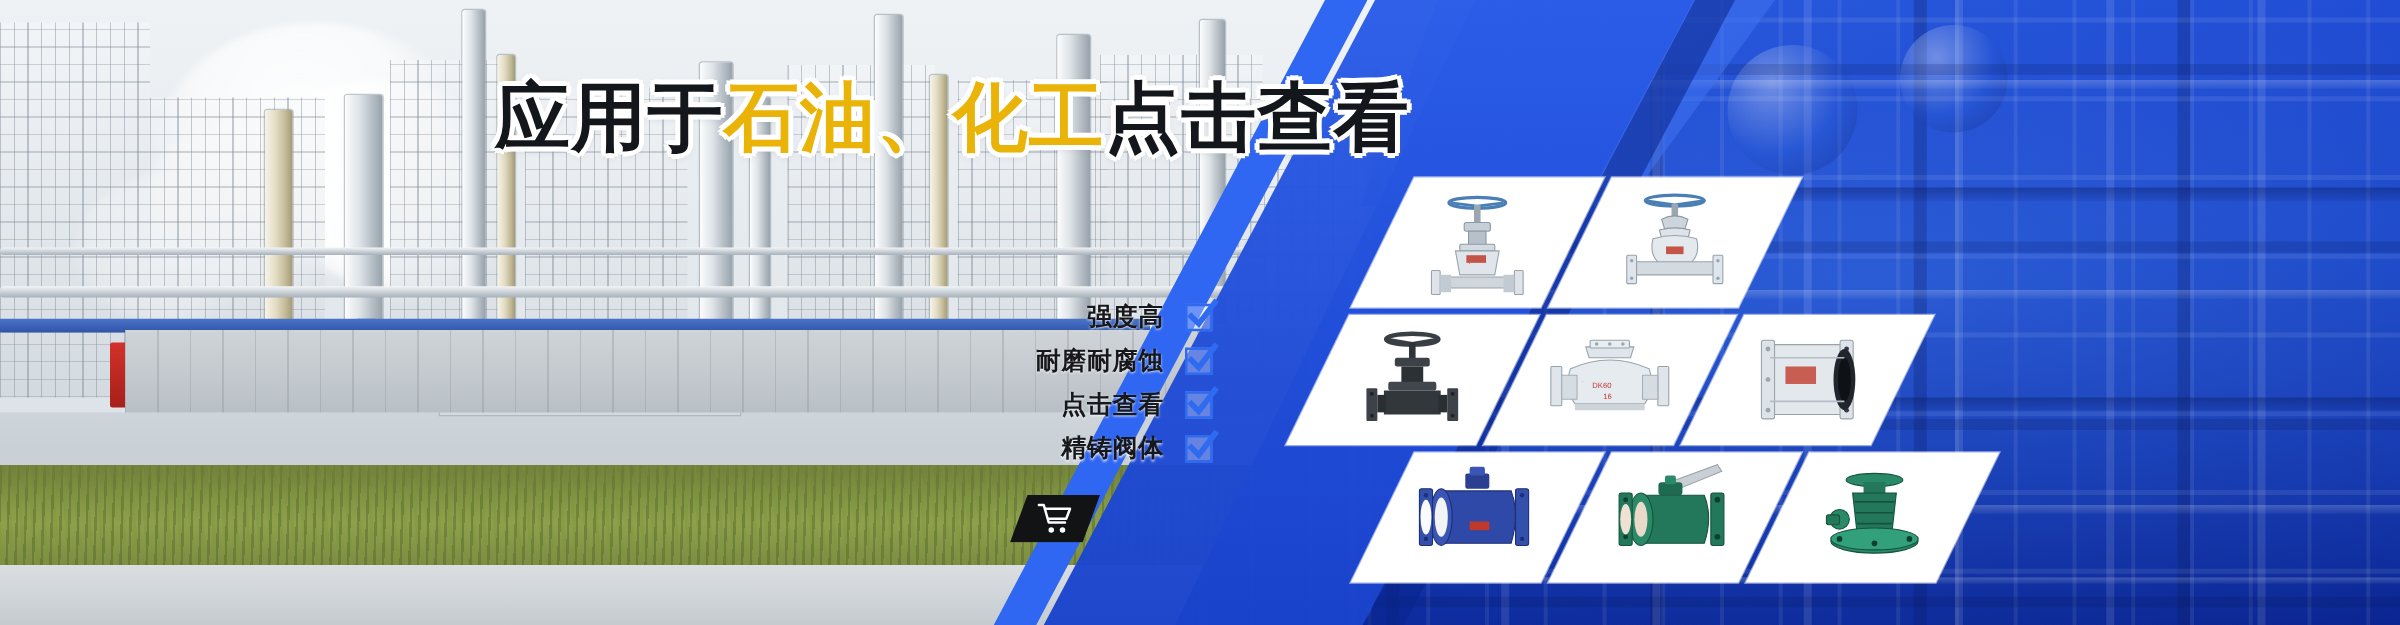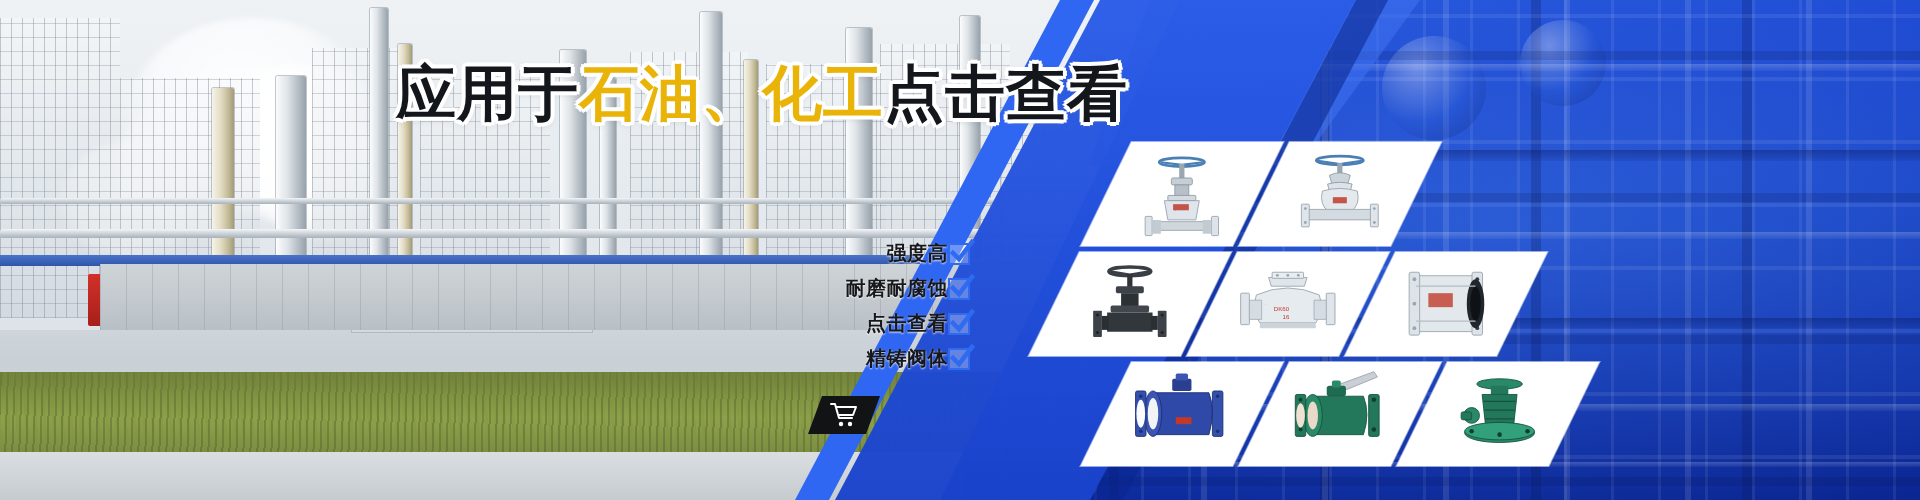--- a/index.html
+++ b/index.html
@@ -190,21 +190,21 @@
   }
 
   
   .features{
     position:absolute; left:640px; top:240px;
     width:330px;
     display:flex; flex-direction:column; align-items:flex-end;
     gap:8px;
   }
   .feat{
-    display:flex; align-items:center; gap:0;
+    display:flex; align-items:center; gap:17px;
   }
   .feat-label{
     font-size:20px; font-weight:bold; color:#16181c;
     letter-spacing:.5px; white-space:nowrap;
     text-shadow:0 1px 2px rgba(255,255,255,.85);
   }
   .tick{
     width:22px; height:22px;
     border:2px solid #2f6bf0;
     position:relative; flex:0 0 auto;

